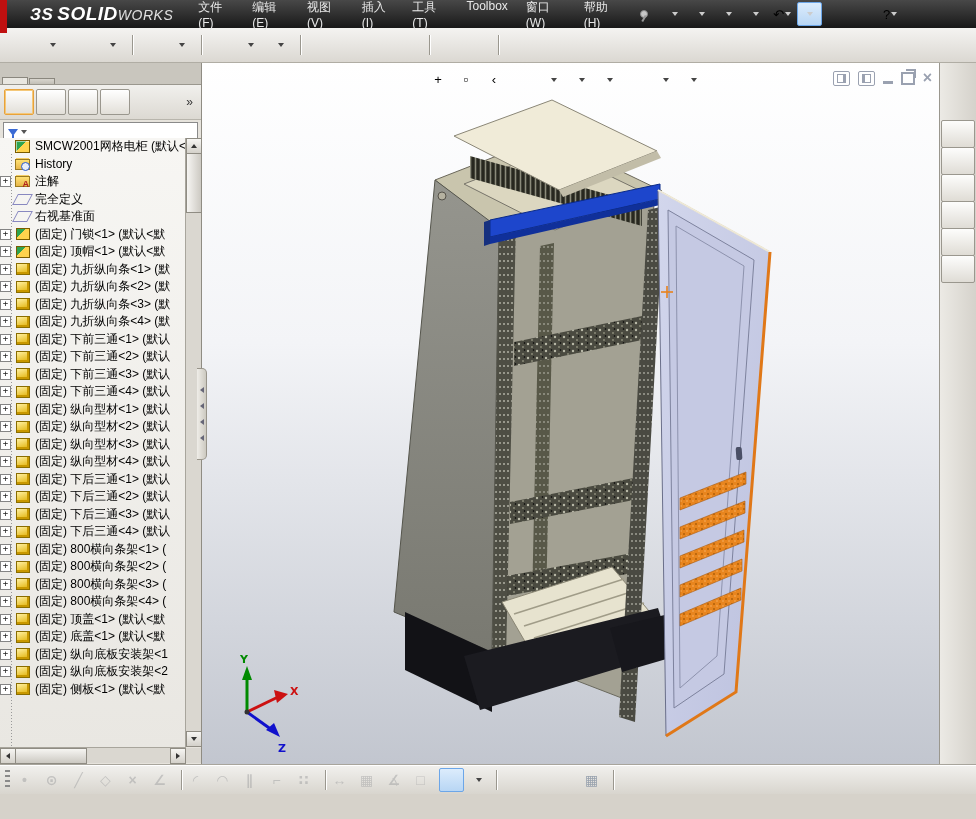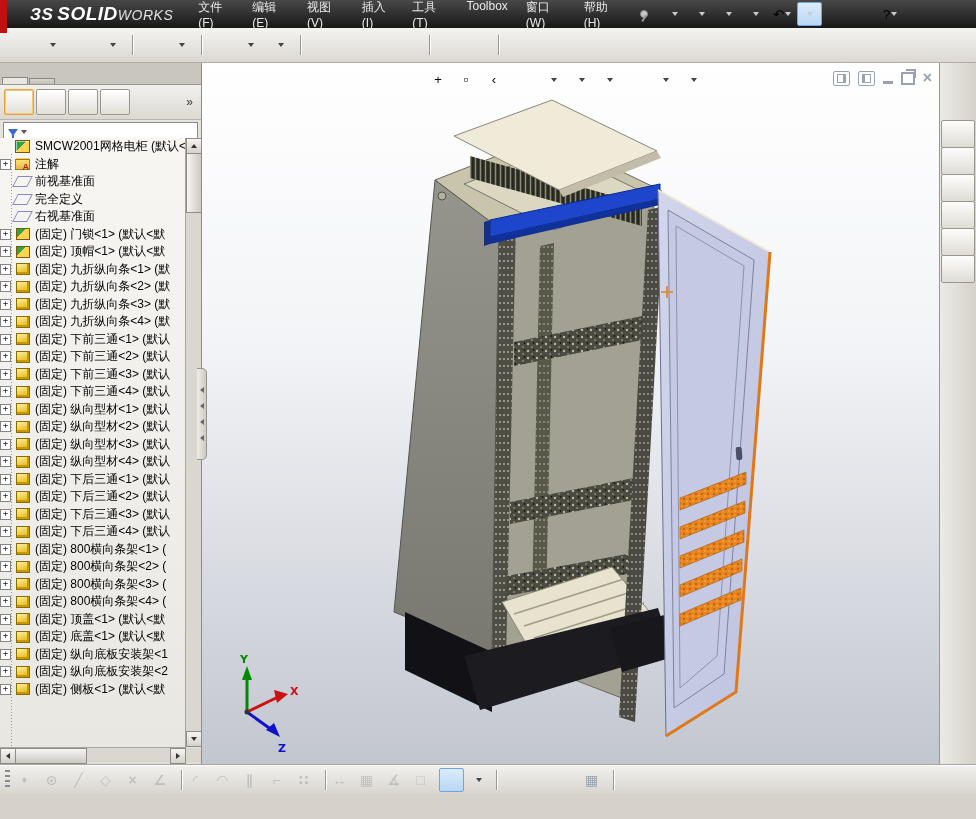--- a/index.html
+++ b/index.html
@@ -290,28 +290,28 @@
         <span class="dd"></span>
       </div>
       <div class="tree">
 
       <div class="trow">
             <span class="exp"></span>
             <span class="ticon ti-asm"></span>
             <span class="tlabel">SMCW2001网格电柜 (默认&lt;默</span>
           </div>
           <div class="trow">
+            <span class="exp"></span>
+            <span class="ticon ti-folder ti-history"></span>
+            <span class="tlabel">History</span>
+          </div>
+          <div class="trow">
             <span class="exp">+</span>
             <span class="ticon ti-folder ti-anno"></span>
             <span class="tlabel">注解</span>
-          </div>
-          <div class="trow">
-            <span class="exp"></span>
-            <span class="ticon ti-plane"></span>
-            <span class="tlabel">前视基准面</span>
           </div>
           <div class="trow">
             <span class="exp"></span>
             <span class="ticon ti-plane"></span>
             <span class="tlabel">完全定义</span>
           </div>
           <div class="trow">
             <span class="exp"></span>
             <span class="ticon ti-plane"></span>
             <span class="tlabel">右视基准面</span>

